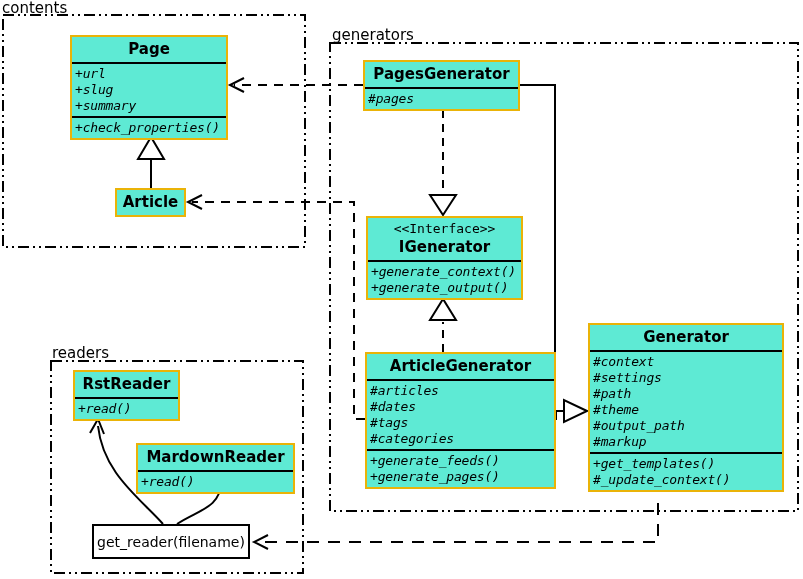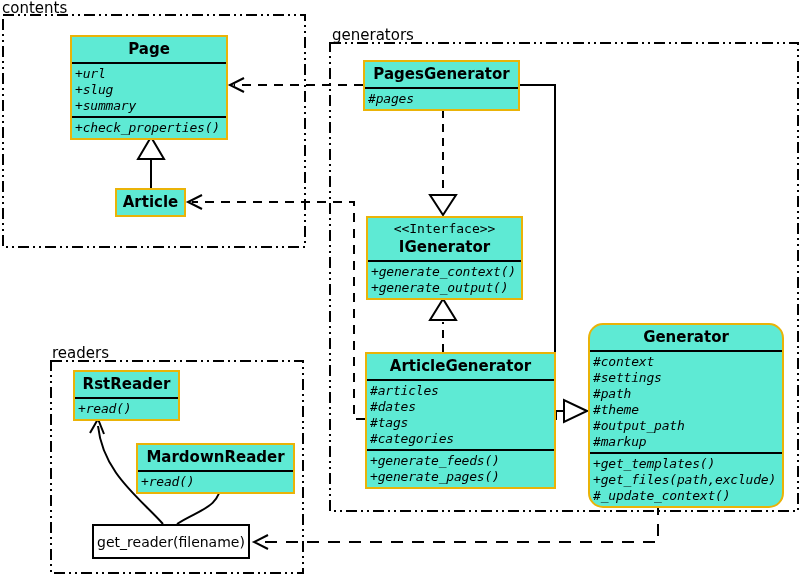--- a/index.html
+++ b/index.html
@@ -122,33 +122,32 @@
       <div class="uml-member">#dates</div>
       <div class="uml-member">#tags</div>
       <div class="uml-member">#categories</div>
     </div>
     <div class="uml-sect">
       <div class="uml-member">+generate_feeds()</div>
       <div class="uml-member">+generate_pages()</div>
     </div>
   </div>
 
-  <div class="uml-class" style="left:588px;top:323px;width:196px;border-radius:15px;">
+  <div class="uml-class" style="left:588px;top:323px;width:196px;">
     <div class="uml-title">Generator</div>
     <div class="uml-sect">
       <div class="uml-member">#context</div>
       <div class="uml-member">#settings</div>
       <div class="uml-member">#path</div>
       <div class="uml-member">#theme</div>
       <div class="uml-member">#output_path</div>
       <div class="uml-member">#markup</div>
     </div>
     <div class="uml-sect">
       <div class="uml-member">+get_templates()</div>
-      <div class="uml-member">+get_files(path,exclude)</div>
       <div class="uml-member">#_update_context()</div>
     </div>
   </div>
 
   <div class="uml-class" style="left:73px;top:370px;width:107px;">
     <div class="uml-title">RstReader</div>
     <div class="uml-sect">
       <div class="uml-member">+read()</div>
     </div>
   </div>

